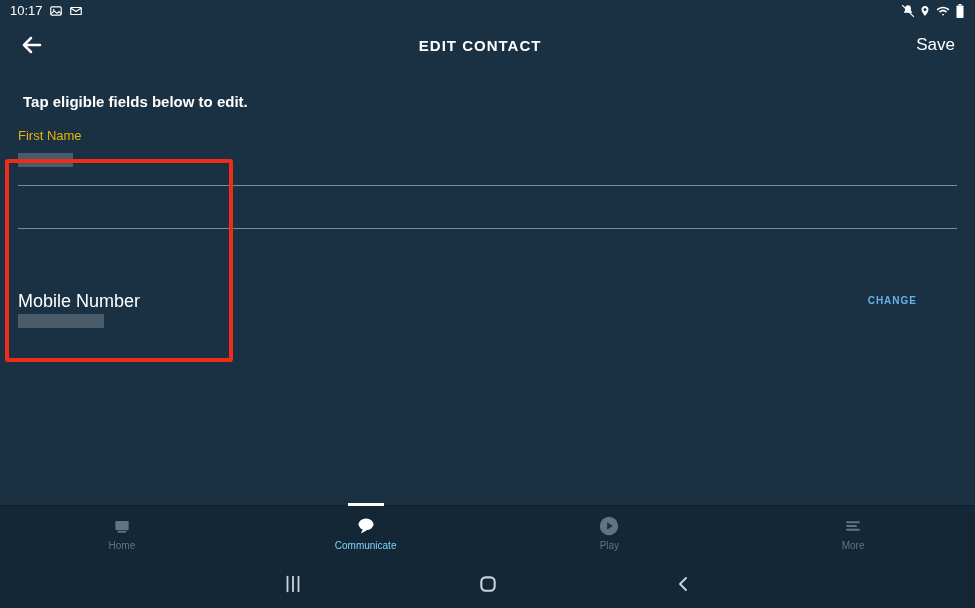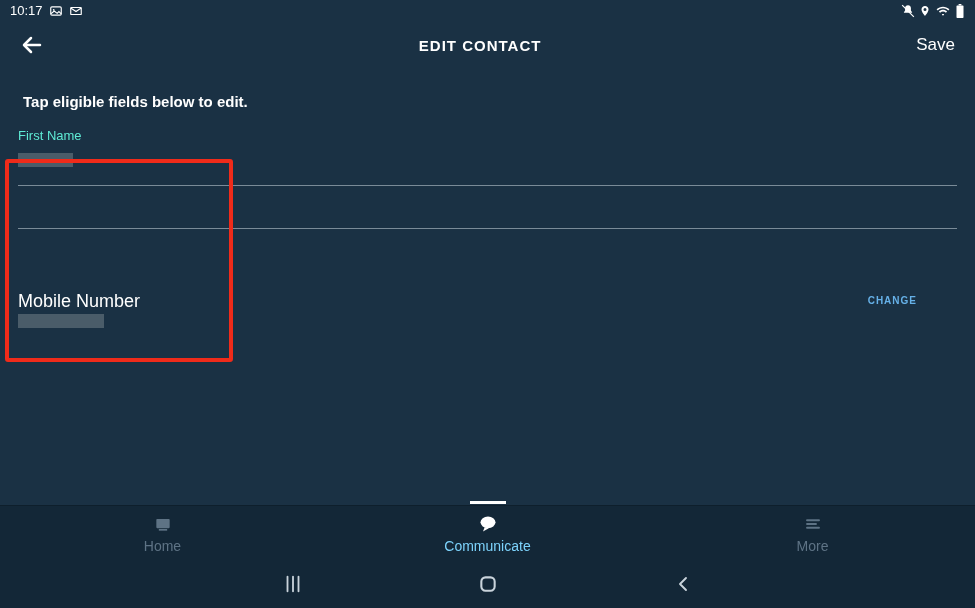--- a/index.html
+++ b/index.html
@@ -70,21 +70,21 @@
     .instruction-text {
       font-size: 15px;
       padding: 24px 14px 8px 23px;
       font-weight: bold;
     }
     .field-group {
       padding: 0 18px;
     }
     .field-label {
       font-size: 13px;
-      color: #5eead4;
+      color: #eab308;
       margin-top: 10px;
     }
     .redacted-first {
       display: inline-block;
       width: 55px;
       height: 14px;
       background: #4a5c69;
       margin-top: 10px;
     }
     .redacted-last {
@@ -163,21 +163,21 @@
     }
     .nav-item.active::before {
       content: "";
       position: absolute;
       top: -12px;
       width: 36px;
       height: 3px;
       background: #fff;
     }
     .nav-label {
-      font-size: 14px;
+      font-size: 10px;
     }
     .nav-icon {
       height: 22px;
       display: flex;
       align-items: center;
       justify-content: center;
     }
     
     .sysnav {
       position: absolute;
@@ -304,20 +304,29 @@
     <div class="nav-label">Home</div>
   </div>
   <div class="nav-item active">
     <div class="nav-icon">
       <svg width="24" height="20" viewBox="0 0 24 24" fill="#fff">
           <ellipse cx="12" cy="10" rx="9" ry="7"></ellipse>
           <path d="M8 16 L6 21 L13 17 Z" fill="#fff"></path>
         </svg>
     </div>
     <div class="nav-label">Communicate</div>
+  </div>
+  <div class="nav-item">
+    <div class="nav-icon">
+      <svg width="22" height="22" viewBox="0 0 24 24" fill="#5e7385">
+          <circle cx="12" cy="12" r="10"></circle>
+          <path d="M10 8 L16 12 L10 16 Z" fill="#1a3144"></path>
+        </svg>
+    </div>
+    <div class="nav-label">Play</div>
   </div>
   <div class="nav-item">
     <div class="nav-icon">
       <svg width="22" height="18" viewBox="0 0 24 24" fill="none" stroke="#5e7385" stroke-width="2.5" stroke-linecap="round">
           <path d="M4 7h16"></path>
           <path d="M4 12h12"></path>
           <path d="M4 17h16"></path>
         </svg>
     </div>
     <div class="nav-label">More</div>

